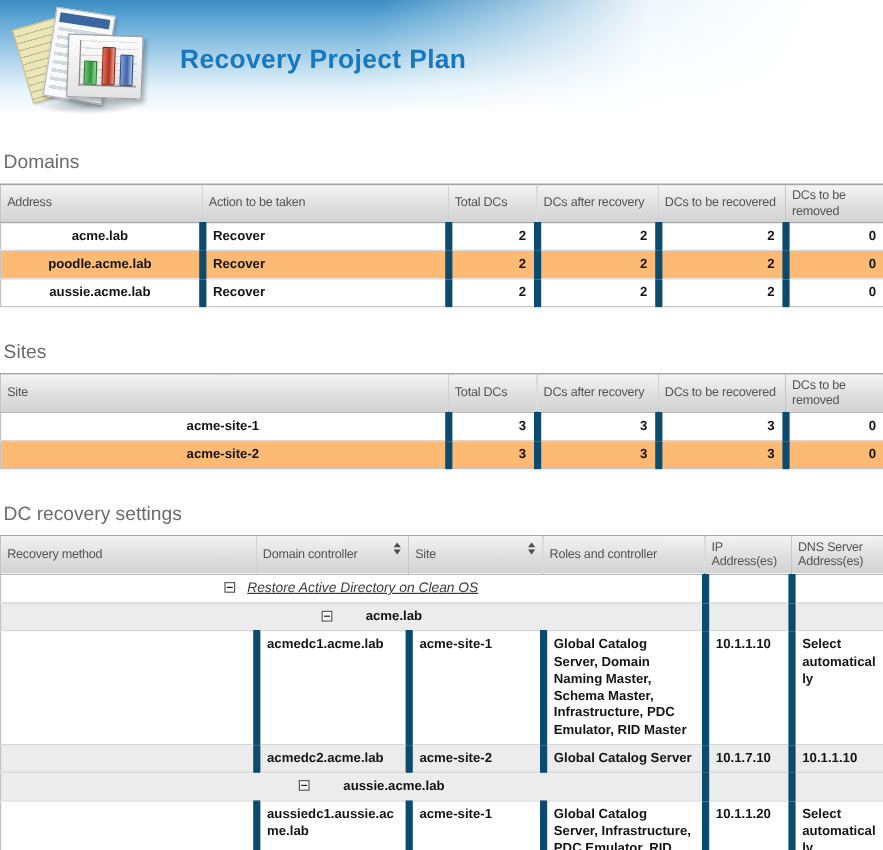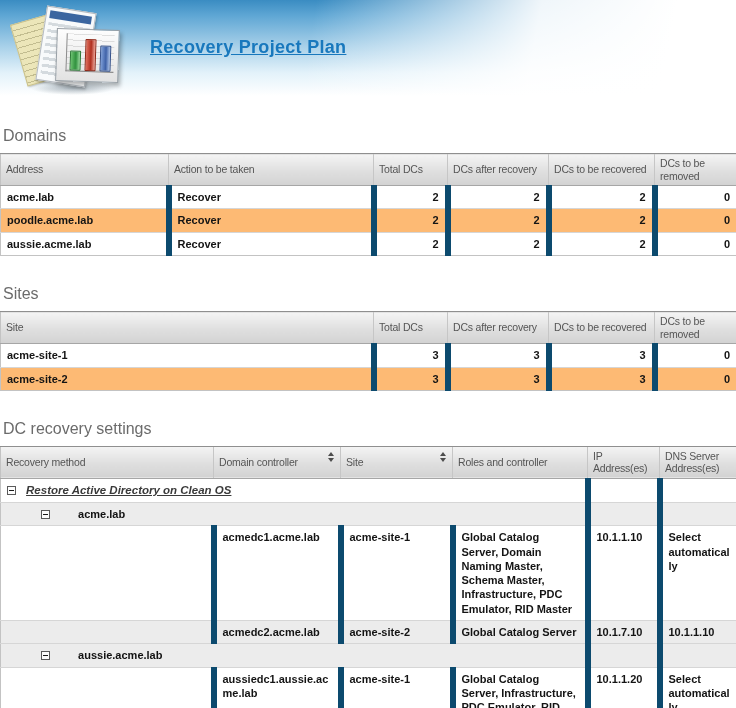--- a/index.html
+++ b/index.html
@@ -16,25 +16,24 @@
     position: relative;
     height: 96px;
     background-image:
       linear-gradient(100deg, rgba(255,255,255,0) 42%, rgba(255,255,255,0.92) 72%, #ffffff 90%),
       linear-gradient(to bottom, #3a8cc2 0%, #5ea6d4 16%, #a7d0e9 48%, #e3f2fa 76%, #ffffff 100%);
   }
   .page-title {
     position: absolute;
     left: 150px;
     top: 37px;
-    font-size: 18px;
+    font-size: 22px;
     font-weight: bold;
     color: #1878bd;
     letter-spacing: 0.3px;
-    text-decoration: underline;
   }
   
   .logo { position: absolute; left: 10px; top: 5px; width: 118px; height: 92px; }
   .logo-shadow {
     position: absolute; left: 20px; bottom: 2px; width: 86px; height: 14px;
     background: radial-gradient(ellipse at center, rgba(55,75,90,0.40) 0%, rgba(55,75,90,0) 70%);
   }
   .doc-back {
     position: absolute; left: 8px; top: 13px; width: 42px; height: 64px;
     background: #ece6b9;
@@ -112,21 +111,21 @@
     padding: 4px 6px;
     font-size: 11px;
     font-weight: bold;
     color: #141414;
     line-height: 1.3;
     vertical-align: top;
     overflow-wrap: break-word;
     word-break: break-word;
     background: #fff;
   }
-  table.grid td:first-child { border-left: none; }
+  table.grid td:first-child { border-left: none; text-align: center; }
   table.grid .num { text-align: right; }
   tr.alt td { background: #fdba74; }
   tr.bg-gray td { background: #ececec; }
   tr.bg-white td { background: #ffffff; }
 
   
   .sort-icon {
     position: absolute; right: 5px; top: 5px; width: 7px;
     display: inline-block;
   }
@@ -147,21 +146,21 @@
   .collapse-icon::after {
     content: ""; position: absolute; left: 1px; right: 1px; top: 50%;
     margin-top: -0.5px; border-top: 1px solid #1a1a1a;
   }
 
   
   .method-cell { padding: 4px 6px; }
   .method-label {
     font-style: italic;
     text-decoration: underline;
-    font-weight: bold;
+    font-weight: normal;
     font-size: 11.5px;
     color: #3a3a3a;
     margin-left: 7px;
     cursor: pointer;
     margin-top: 36px;
   }
   .domain-group-cell .collapse-icon { margin-left: 34px; }
   .domain-group-label { margin-left: 25px; font-weight: bold; font-size: 11px; color: #111; }
 </style>
 </head>

